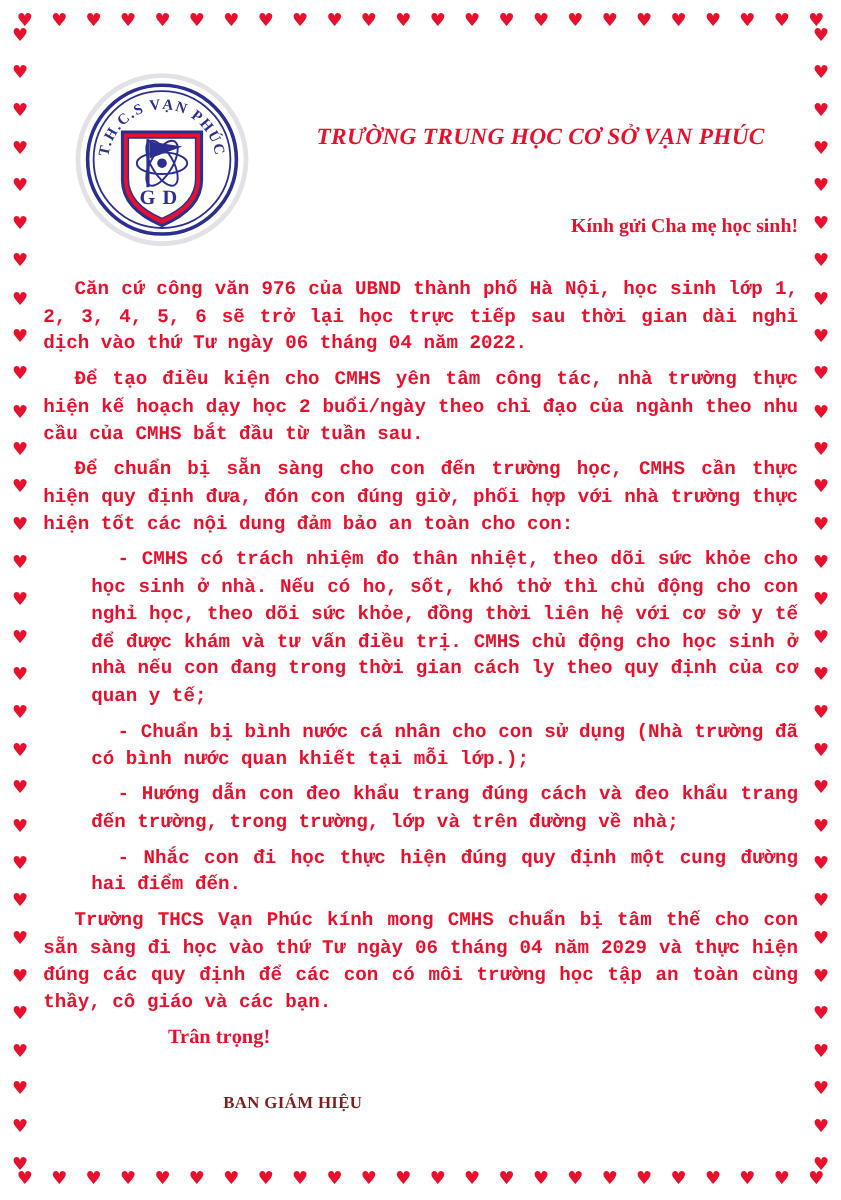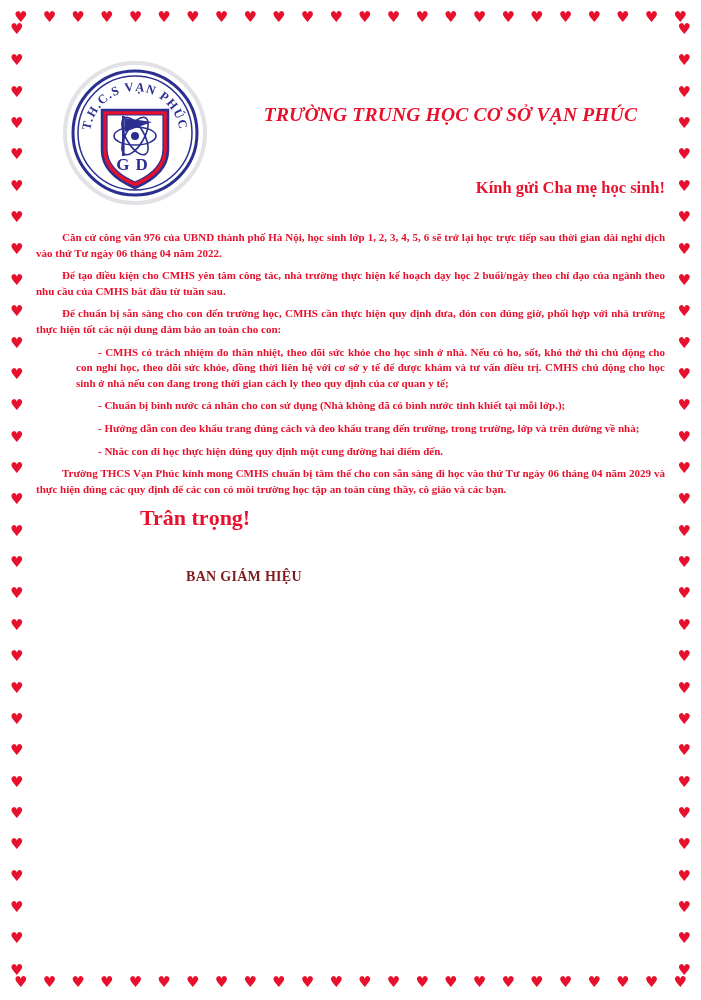--- a/index.html
+++ b/index.html
@@ -102,41 +102,42 @@
     text-align: right;
     color: #e8112d;
     font-weight: bold;
     font-size: 16.5px;
   }
 
   .body-text {
     margin-top: 14px;
     color: #e8112d;
     font-weight: bold;
-    font-size: 11px;
+    font-size: 16px;
     line-height: 1.42;
     text-align: justify;
+    font-family: Liberation Mono, monospace;
   }
   .body-text p {
     margin: 0 0 7px 0;
   }
   .body-text p.indent {
     text-indent: 26px;
   }
   .body-text p.bullet {
     text-indent: 22px;
     margin-left: 40px;
   }
 
   .closing {
     margin-top: 4px;
     margin-left: 104px;
     color: #e8112d;
     font-weight: bold;
-    font-size: 22px;
+    font-size: 17px;
   }
 
   .signature {
     margin-top: 38px;
     text-align: left;
     padding-left: 150px;
     color: #7f1d1d;
     font-weight: bold;
     font-size: 14px;
     letter-spacing: 0.3px;
@@ -303,21 +304,21 @@
 
       <div class="school-title">TRƯỜNG TRUNG HỌC CƠ SỞ VẠN PHÚC</div>
       <div class="salutation">Kính gửi Cha mẹ học sinh!</div>
     </div>
 
     <div class="body-text">
       <p class="indent">Căn cứ công văn 976 của UBND thành phố Hà Nội, học sinh lớp 1, 2, 3, 4, 5, 6 sẽ trở lại học trực tiếp sau thời gian dài nghỉ dịch vào thứ Tư ngày 06 tháng 04 năm 2022.</p>
       <p class="indent">Để tạo điều kiện cho CMHS yên tâm công tác, nhà trường thực hiện kế hoạch dạy học 2 buổi/ngày theo chỉ đạo của ngành theo nhu cầu của CMHS bắt đầu từ tuần sau.</p>
       <p class="indent">Để chuẩn bị sẵn sàng cho con đến trường học, CMHS cần thực hiện quy định đưa, đón con đúng giờ, phối hợp với nhà trường thực hiện tốt các nội dung đảm bảo an toàn cho con:</p>
       <p class="bullet">- CMHS có trách nhiệm đo thân nhiệt, theo dõi sức khỏe cho học sinh ở nhà. Nếu có ho, sốt, khó thở thì chủ động cho con nghỉ học, theo dõi sức khỏe, đồng thời liên hệ với cơ sở y tế để được khám và tư vấn điều trị. CMHS chủ động cho học sinh ở nhà nếu con đang trong thời gian cách ly theo quy định của cơ quan y tế;</p>
-      <p class="bullet">- Chuẩn bị bình nước cá nhân cho con sử dụng (Nhà không đã có bình nước tinh khiết tại mỗi lớp.);</p>
+      <p class="bullet">- Chuẩn bị bình nước cá nhân cho con sử dụng (Nhà trường đã có bình nước quan khiết tại mỗi lớp.);</p>
       <p class="bullet">- Hướng dẫn con đeo khẩu trang đúng cách và đeo khẩu trang đến trường, trong trường, lớp và trên đường về nhà;</p>
       <p class="bullet">- Nhắc con đi học thực hiện đúng quy định một cung đường hai điểm đến.</p>
       <p class="indent">Trường THCS Vạn Phúc kính mong CMHS chuẩn bị tâm thế cho con sẵn sàng đi học vào thứ Tư ngày 06 tháng 04 năm 2029 và thực hiện đúng các quy định để các con có môi trường học tập an toàn cùng thầy, cô giáo và các bạn.</p>
     </div>
 
     <div class="closing">Trân trọng!</div>
     <div class="signature">BAN GIÁM HIỆU</div>
 
   </div>
 </div>

